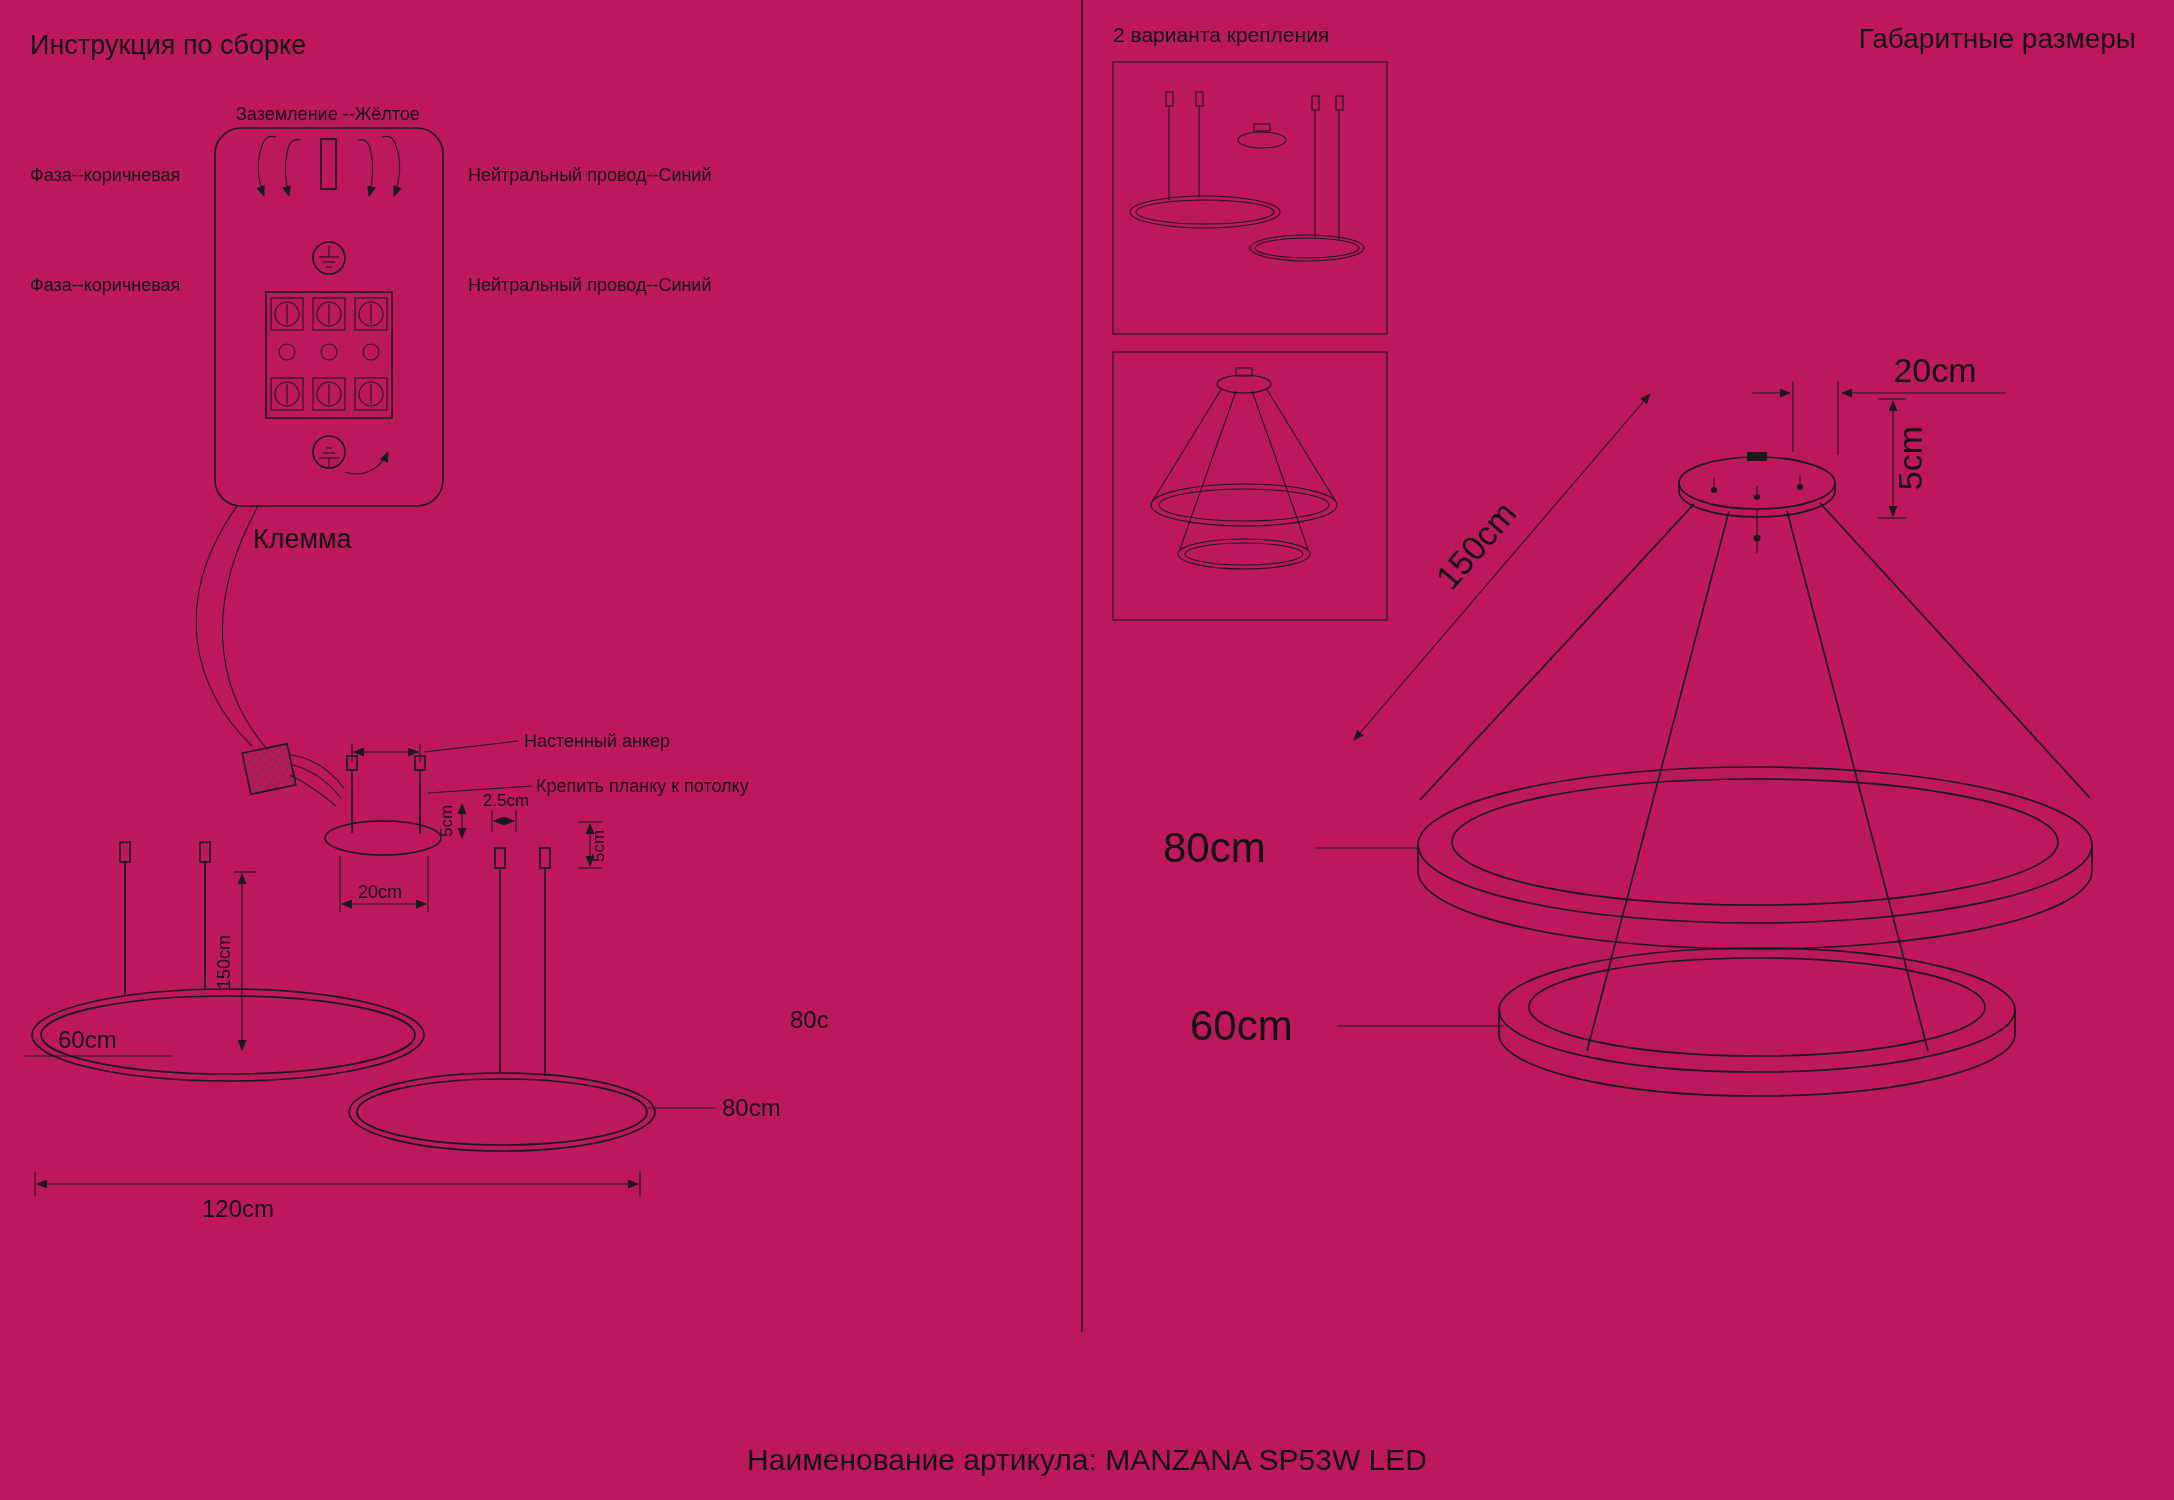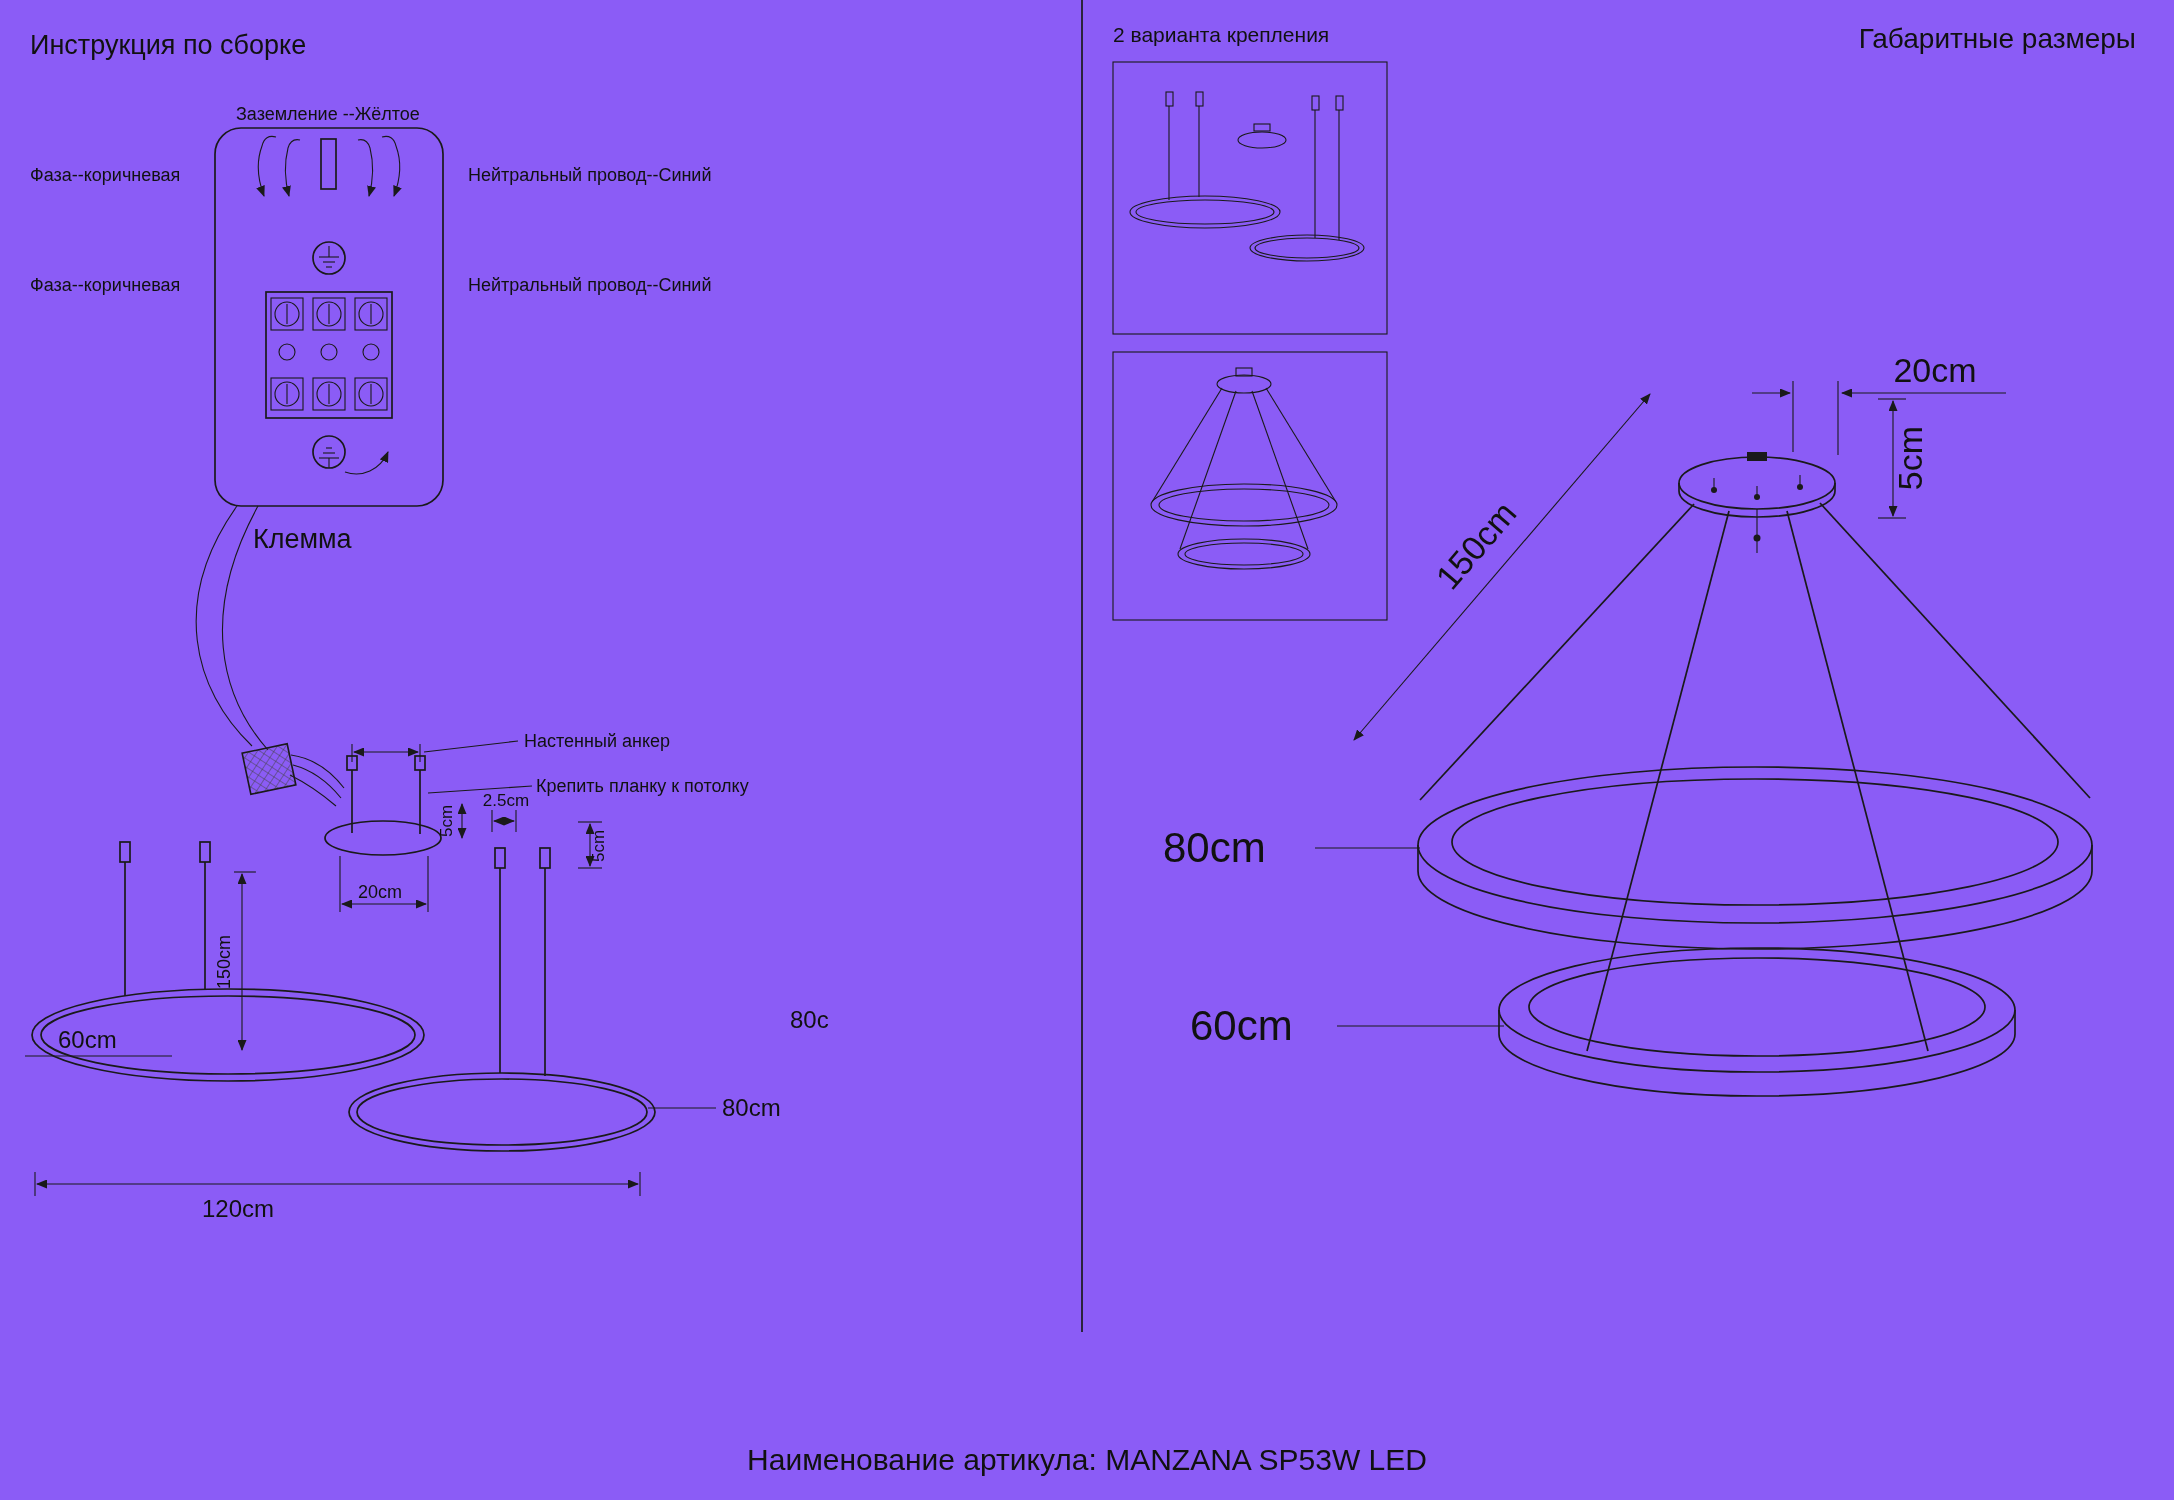--- a/index.html
+++ b/index.html
@@ -1,19 +1,19 @@
 <!DOCTYPE html>
 <html><head>
 <meta charset="utf-8">
 <style>
   html,body{margin:0;padding:0;background:#ffffff;}
   .sheet{
     position:relative;
     width:2174px;height:1500px;
-    background:#8b5cf6;
+    background:#be185d;
     font-family:"Liberation Sans", sans-serif;
     overflow:hidden;
   }
   svg{display:block;}
   .ln{fill:none;stroke:#1a1a1a;stroke-width:1.7;}
   .lnt{fill:none;stroke:#1a1a1a;stroke-width:1.1;}
   .fillk{fill:#1a1a1a;stroke:none;}
   text{fill:#111111;}
   .t17{font-size:17px;}
   .t18{font-size:18px;}

